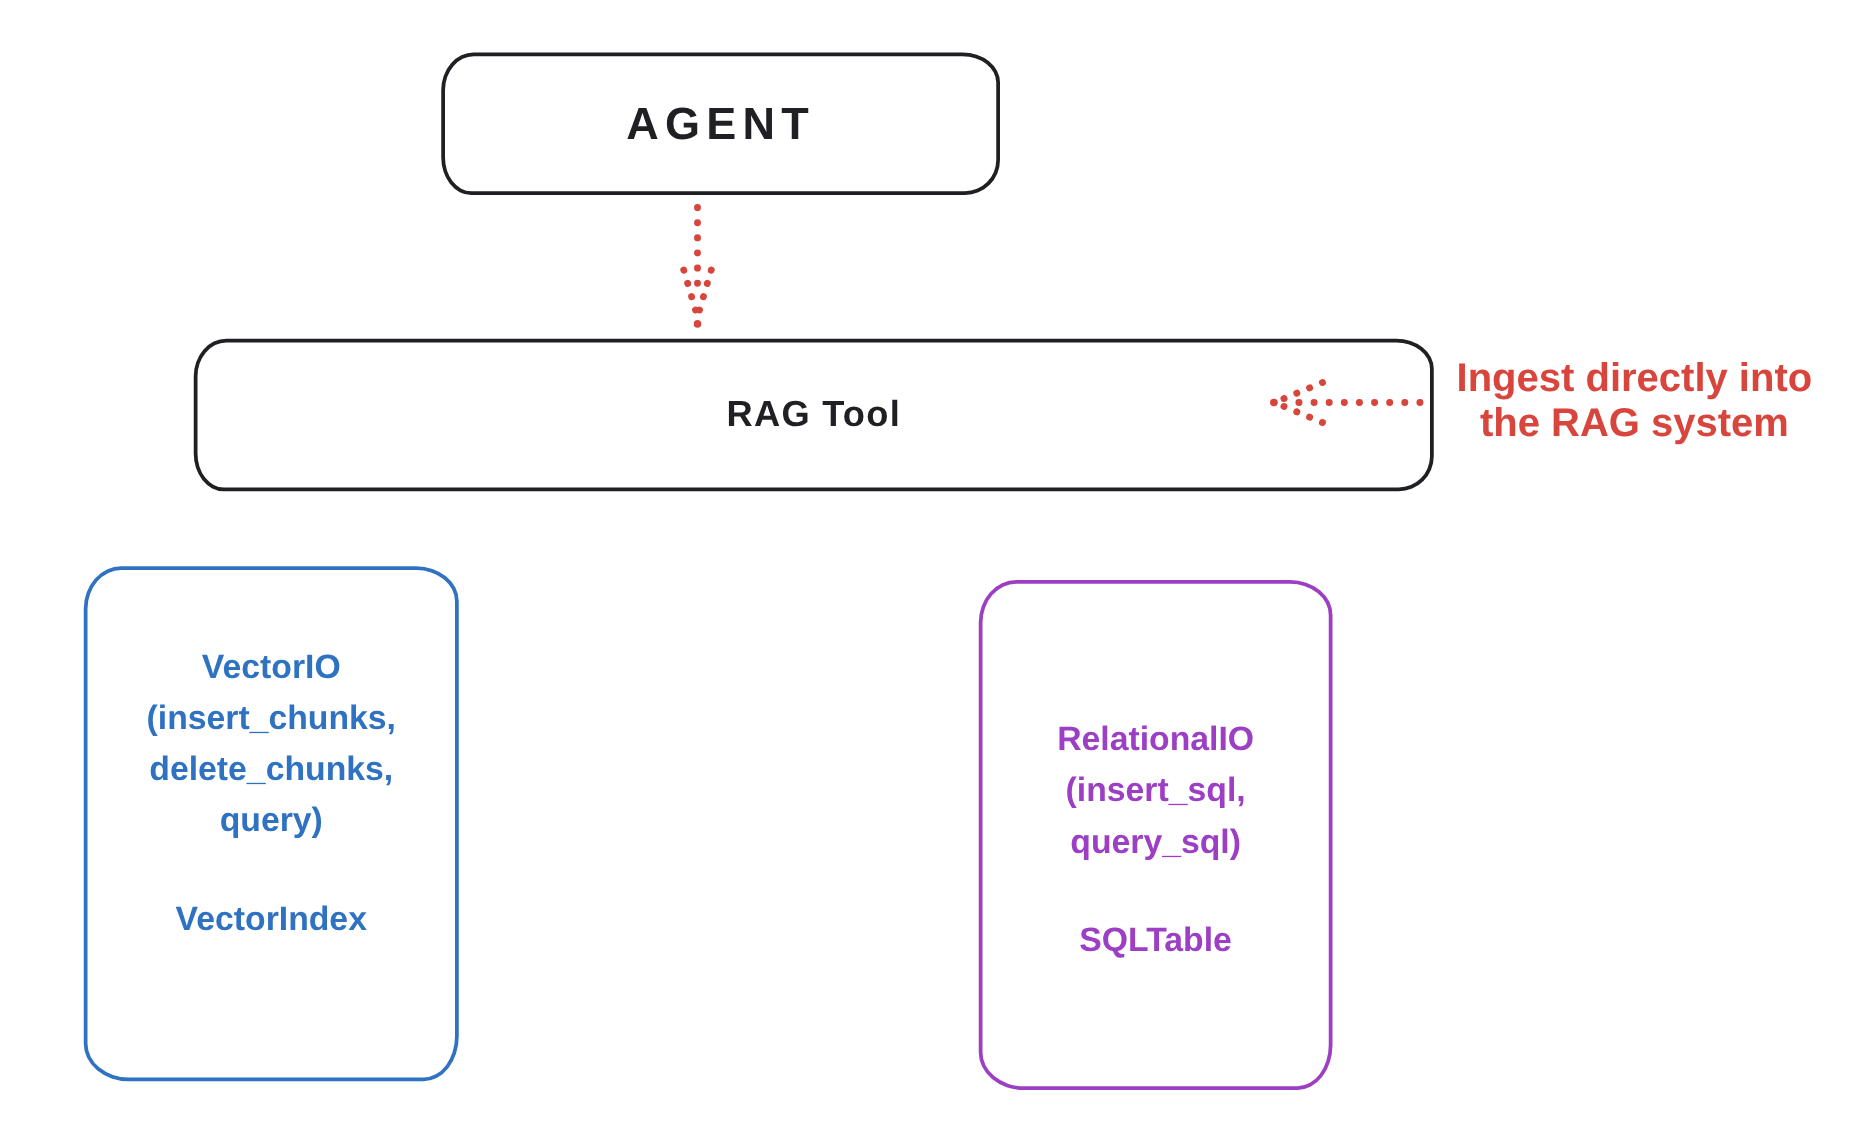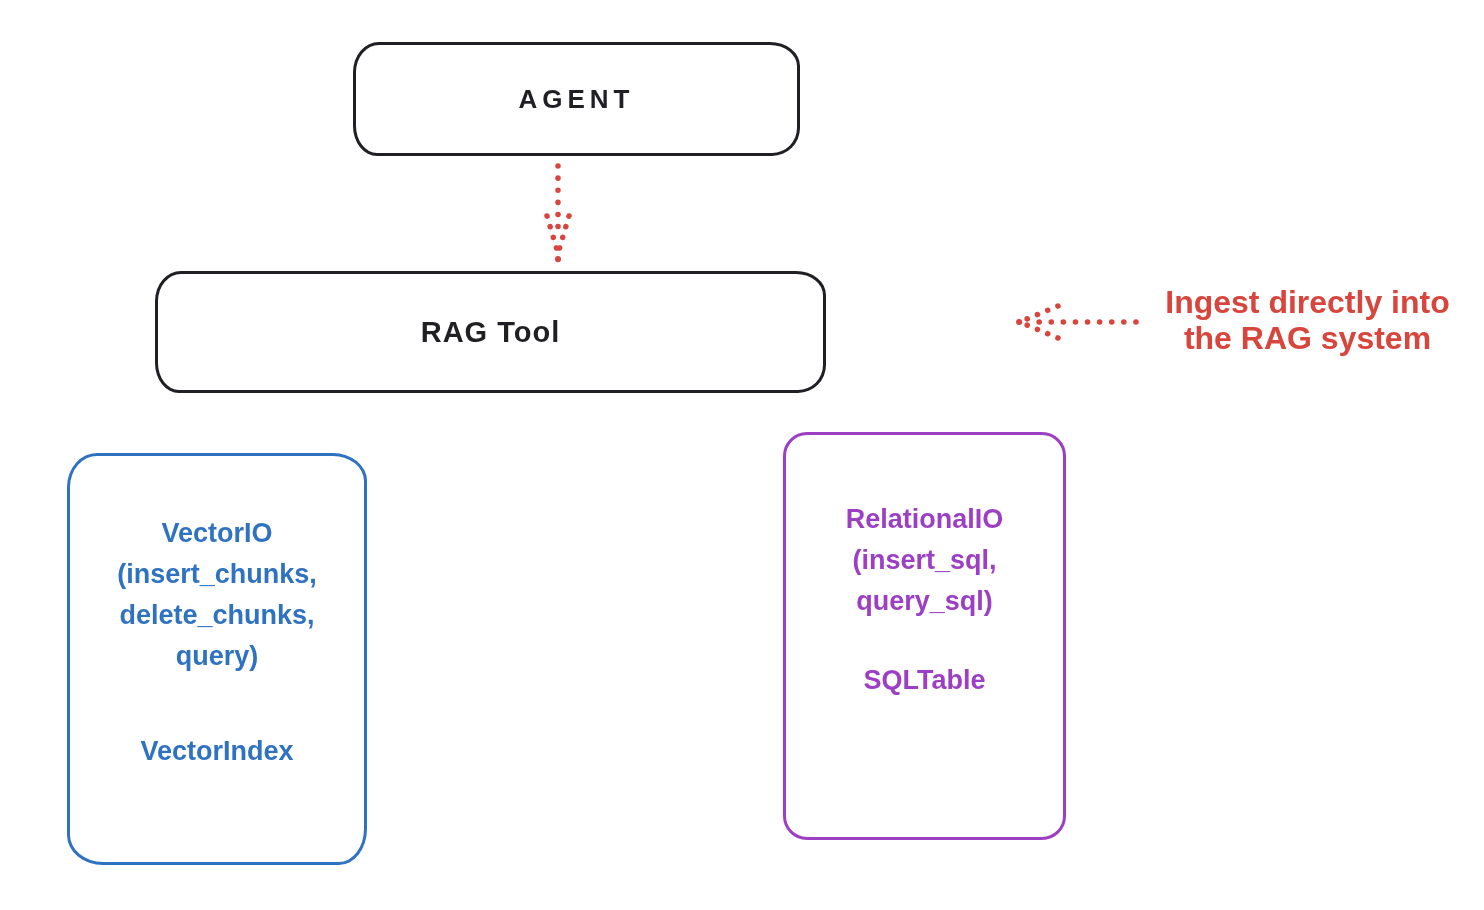--- a/index.html
+++ b/index.html
@@ -20,23 +20,23 @@
     align-items: center;
     justify-content: center;
     text-align: center;
   }
   .black-box {
     border-color: #1f1f24;
     color: #1f1f24;
     border-radius: 26px 30px 28px 24px / 30px 24px 28px 30px;
   }
   .agent-box   { left: 353px; top: 42px;  width: 447px; height: 114px; }
-  .ragtool-box { left: 155px; top: 271px; width: 671px; height: 122px; }
+  .ragtool-box { left: 155px; top: 271px; width: 992px; height: 122px; }
   .agent-label {
-    font-size: 26px; font-weight: 700; letter-spacing: 5px; color: #1f1f24;
+    font-size: 36px; font-weight: 700; letter-spacing: 5px; color: #1f1f24;
   }
   .ragtool-label {
     font-size: 29px; font-weight: 600; letter-spacing: 1px; color: #1f1f24;
   }
 
   .io-box {
     position: absolute;
     box-sizing: border-box;
     border: 3.5px solid var(--c, #444);
     color: var(--c, #444);
@@ -52,24 +52,24 @@
     font-size: 27px;
     font-weight: 700;
     line-height: 41px;
   }
   .io-box .index-label {
     font-size: 27px;
     font-weight: 700;
     line-height: 41px;
   }
   .box-vector     { left: 67px;  top: 453px; width: 300px; height: 412px; padding-top: 57px; }
-  .box-vector .index-label { margin-top: 54px; }
+  .box-vector .index-label { margin-top: 38px; }
   .box-keyvalue   { left: 428px; top: 450px; width: 281px; height: 405px; padding-top: 100px; }
   .box-keyvalue .index-label { margin-top: 37px; }
-  .box-relational { left: 783px; top: 432px; width: 283px; height: 408px; padding-top: 64px; border-radius: 24px; }
+  .box-relational { left: 783px; top: 464px; width: 283px; height: 408px; padding-top: 104px; }
   .box-relational .index-label { margin-top: 38px; }
 
   .arrow { position: absolute; color: var(--c, #d8453c); }
   .arrow svg { display: block; }
   .arrow-down   { left: 541px;  top: 162px; }
   .arrow-ingest { left: 1012px; top: 298px; }
 
   .annotation {
     position: absolute;
     left: 1135px; top: 284px; width: 345px;

